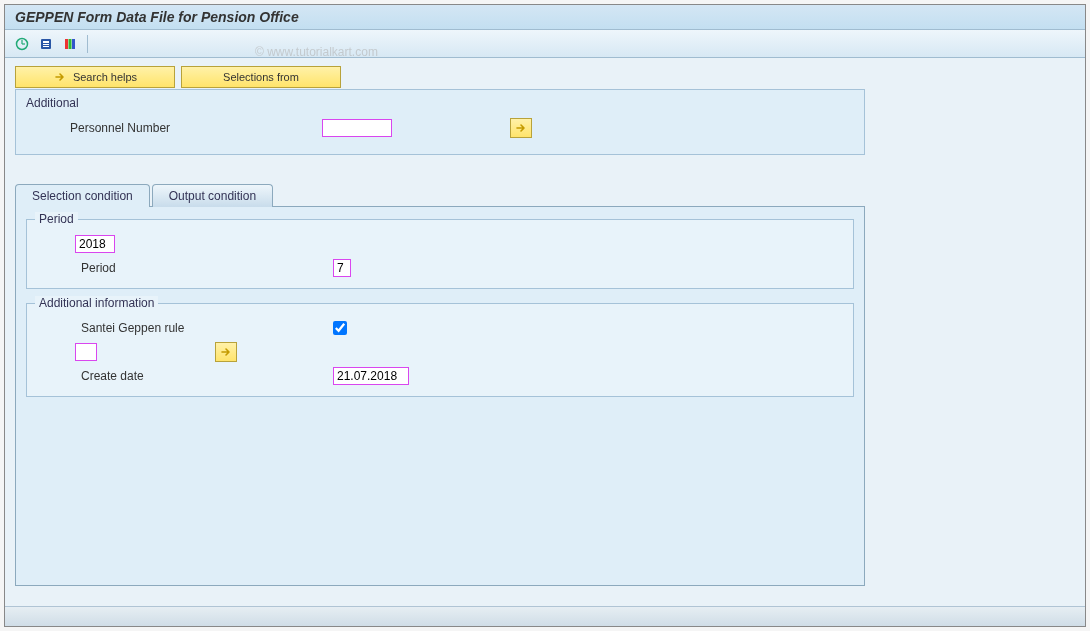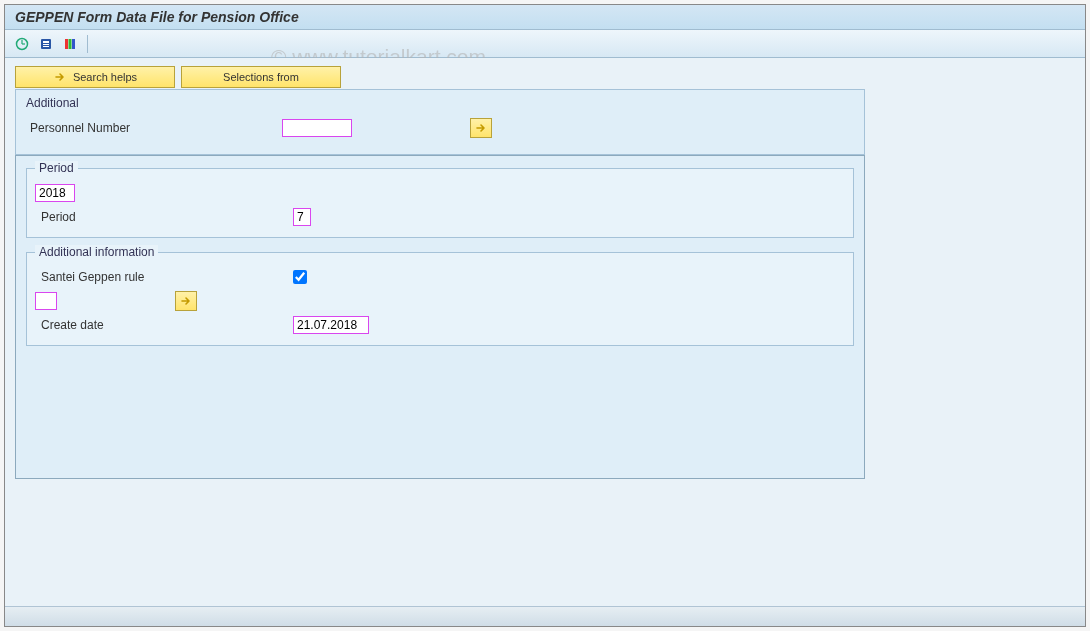--- a/index.html
+++ b/index.html
@@ -42,23 +42,22 @@
       cursor: pointer;
       border-radius: 2px;
     }
     .divider {
       width: 1px; height: 18px; background: #a0bcd0; margin: 0 4px;
     }
     .watermark {
       position: absolute;
       top: 40px; left: 250px;
       color: rgba(180,180,180,0.6);
-      font-size: 21px;
+      font-size: 12px;
       pointer-events: none;
-      margin-left: 16px;
     }
     .content {
       padding: 8px 10px;
       background: #e9f2f8;
       height: calc(100% - 56px);
       position: relative;
     }
     .yellow-bar {
       display: flex;
       gap: 6px;
@@ -81,20 +80,21 @@
     .ybtn.w2 { width: 160px; }
     .arrow-icon {
       width: 14px; height: 14px;
       display: inline-flex; align-items: center; justify-content: center;
     }
     .field-row {
       display: flex;
       align-items: center;
       height: 24px;
       gap: 8px;
+      margin-left: 40px;
     }
     .field-label {
       width: 250px;
       padding-left: 6px;
       color: #333;
     }
     input.sap-input {
       border: 1px solid #d946ef;
       height: 18px;
       padding: 0 3px;
@@ -132,21 +132,21 @@
       background: #dfeef8;
       font-weight: normal;
     }
     .tab:not(.active) {
       background: linear-gradient(#eef6fb, #c8dceb);
     }
     .tab-body {
       border: 1px solid #8ca9bd;
       background: #dfeef8;
       padding: 12px 10px;
-      height: 324px;
+      height: 380px;
       width: 850px;
     }
     .inner-group {
       border: 1px solid #a5c2d8;
       background: #e8f3fa;
       padding: 12px 8px 8px 8px;
       position: relative;
       margin-bottom: 14px;
     }
     .inner-group .legend {
@@ -240,20 +240,28 @@
         <span class="field-label">Personnel Number</span>
         <input class="sap-input" style="width: 70px;" value="">
         <span class="range-btn">
           <svg width="12" height="12" viewBox="0 0 12 12">
               <path d="M2 6h6M6 3l3 3-3 3" stroke="#c49a00" stroke-width="1.6" fill="none" stroke-linecap="round" stroke-linejoin="round"></path>
             </svg>
         </span>
       </div>
     </div>
 
+    <div class="tabs">
+      <div class="tab active">
+        <span>Selection condition</span>
+      </div>
+      <div class="tab">
+        <span>Output condition</span>
+      </div>
+    </div>
 
     <div class="tab-body">
 
       <div class="inner-group">
         <span class="legend">Period</span>
         <div class="field-row">
           <input class="sap-input" style="width: 40px;" value="2018">
         </div>
         <div class="field-row">
           <span class="field-label">Period</span>

